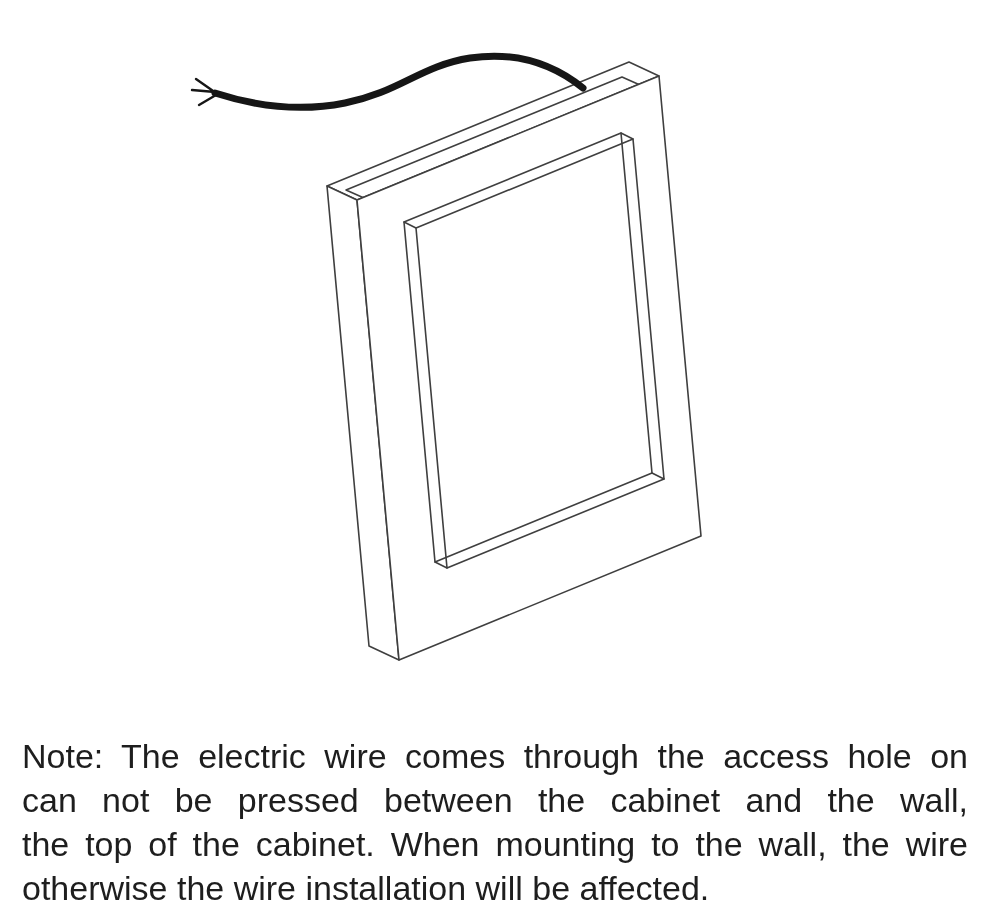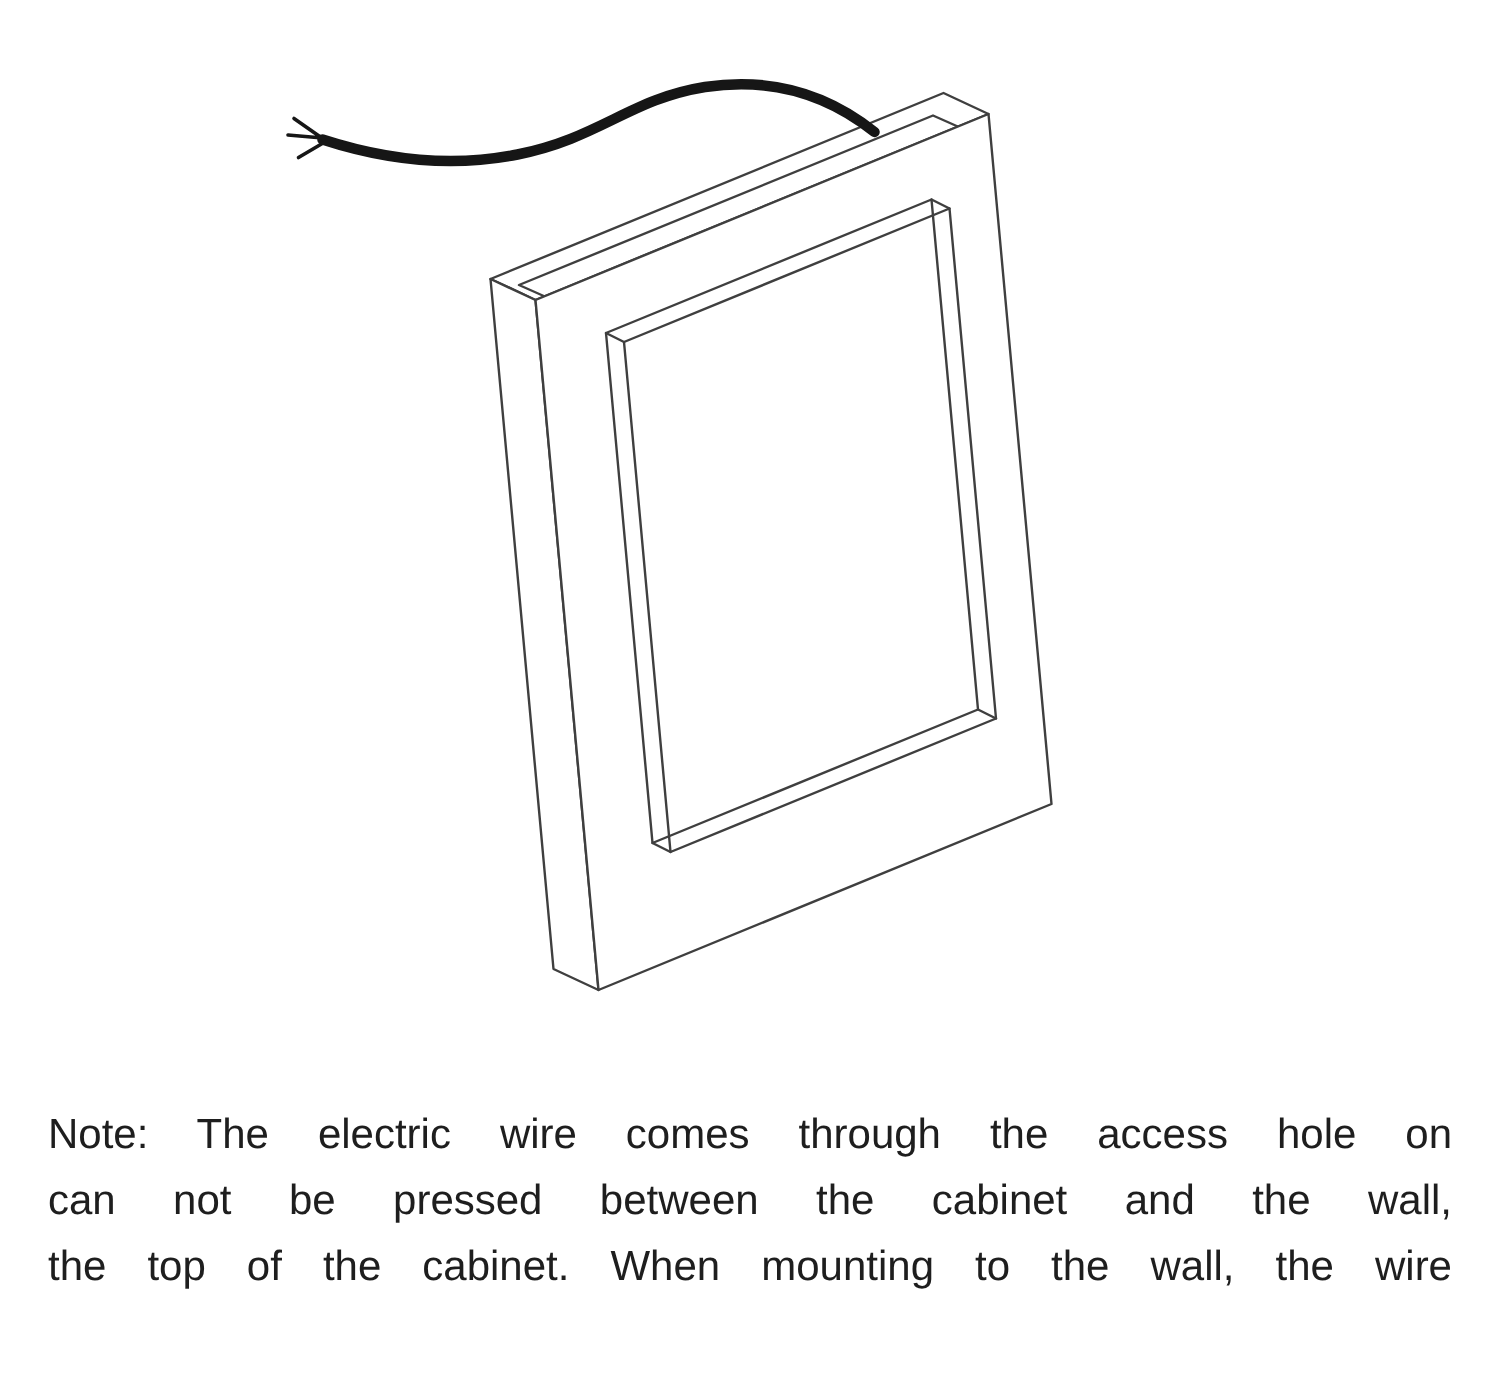--- a/index.html
+++ b/index.html
@@ -8,23 +8,23 @@
     background:var(--bg,#ffffff);
     font-family:"Liberation Sans",sans-serif;
   }
   .figure{width:990px;height:712px;}
   .figure svg{display:block;}
   .face{fill:#ffffff;stroke:var(--line-color,#3f3f3f);stroke-width:1.6;stroke-linejoin:round;}
   .edge{fill:none;stroke:var(--line-color,#3f3f3f);stroke-width:1.6;stroke-linejoin:round;stroke-linecap:round;}
   .wire{fill:none;stroke:var(--wire-color,#161616);stroke-width:7;stroke-linecap:round;}
   .fray{fill:none;stroke:var(--wire-color,#161616);stroke-width:2.4;stroke-linecap:round;}
   .note{
-    padding:22px 22px 0 32px;
+    padding:22px 22px 0 22px;
     color:var(--text-color,#1e1e1e);
-    font-size:28px;line-height:44px;
+    font-size:34px;line-height:44px;
   }
   .note-line{text-align:justify;text-align-last:justify;}
   .note-line.last{text-align:left;text-align-last:left;}
 </style>
 </head>
 <body>
 
 <div class="page">
 
   <div class="figure">
@@ -52,15 +52,16 @@
         <path class="fray" d="M216,93 L196,79 M215,92 L192,90 M216,95 L199,105"></path>
       </g>
 
     </svg>
   </div>
 
   <div class="note">
     <div class="note-line">Note: The electric wire comes through the access hole on</div>
     <div class="note-line">can not be pressed between the cabinet and the wall,</div>
     <div class="note-line">the top of the cabinet. When mounting to the wall, the wire</div>
+    <div class="note-line last">otherwise the wire installation will be affected.</div>
   </div>
 
 </div>
 
 </body></html>

